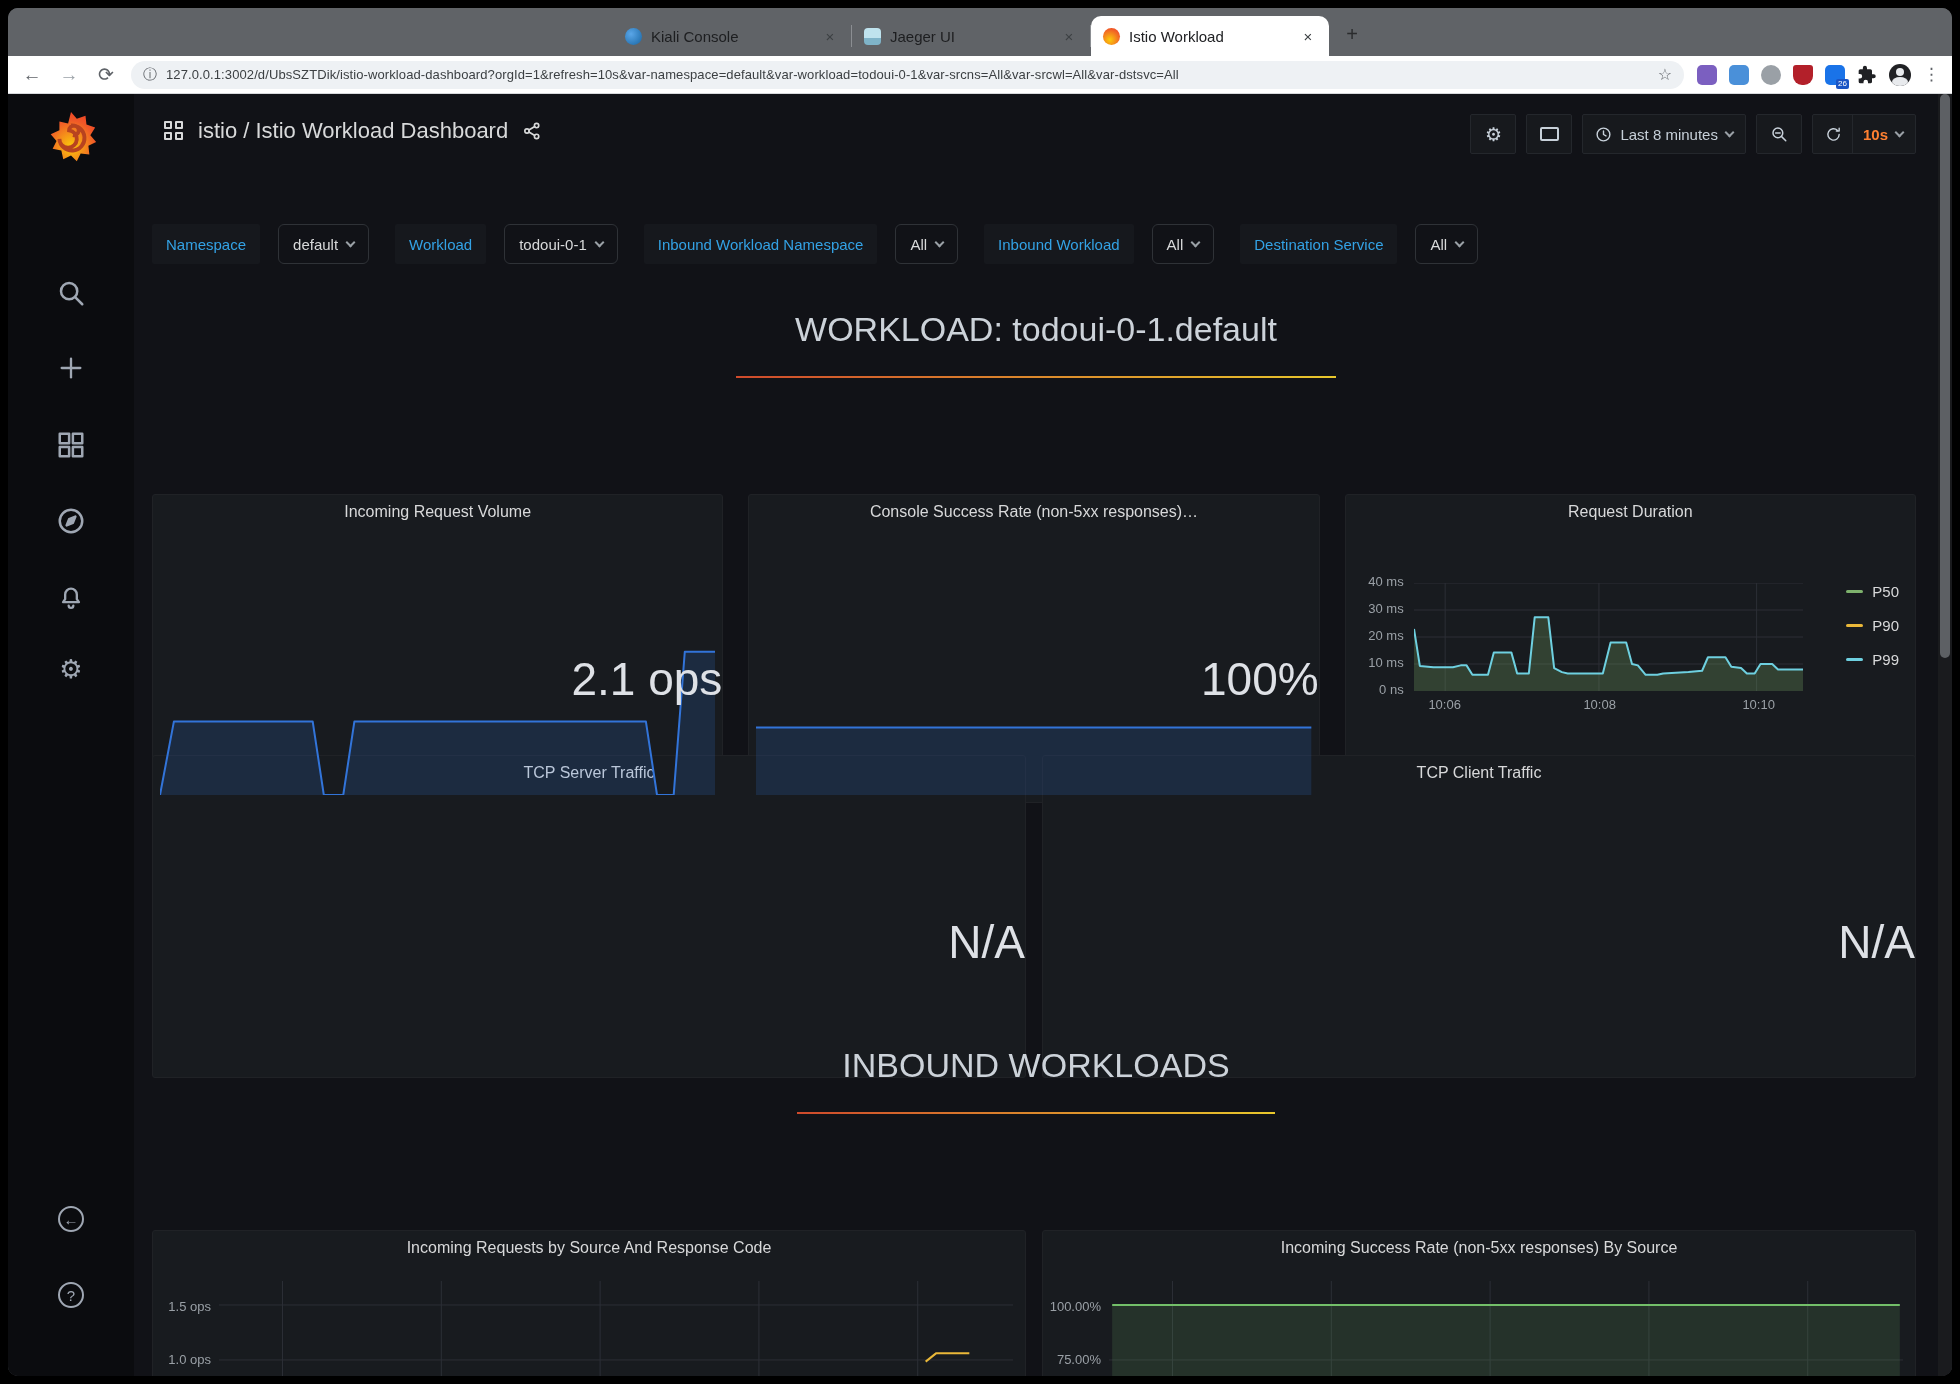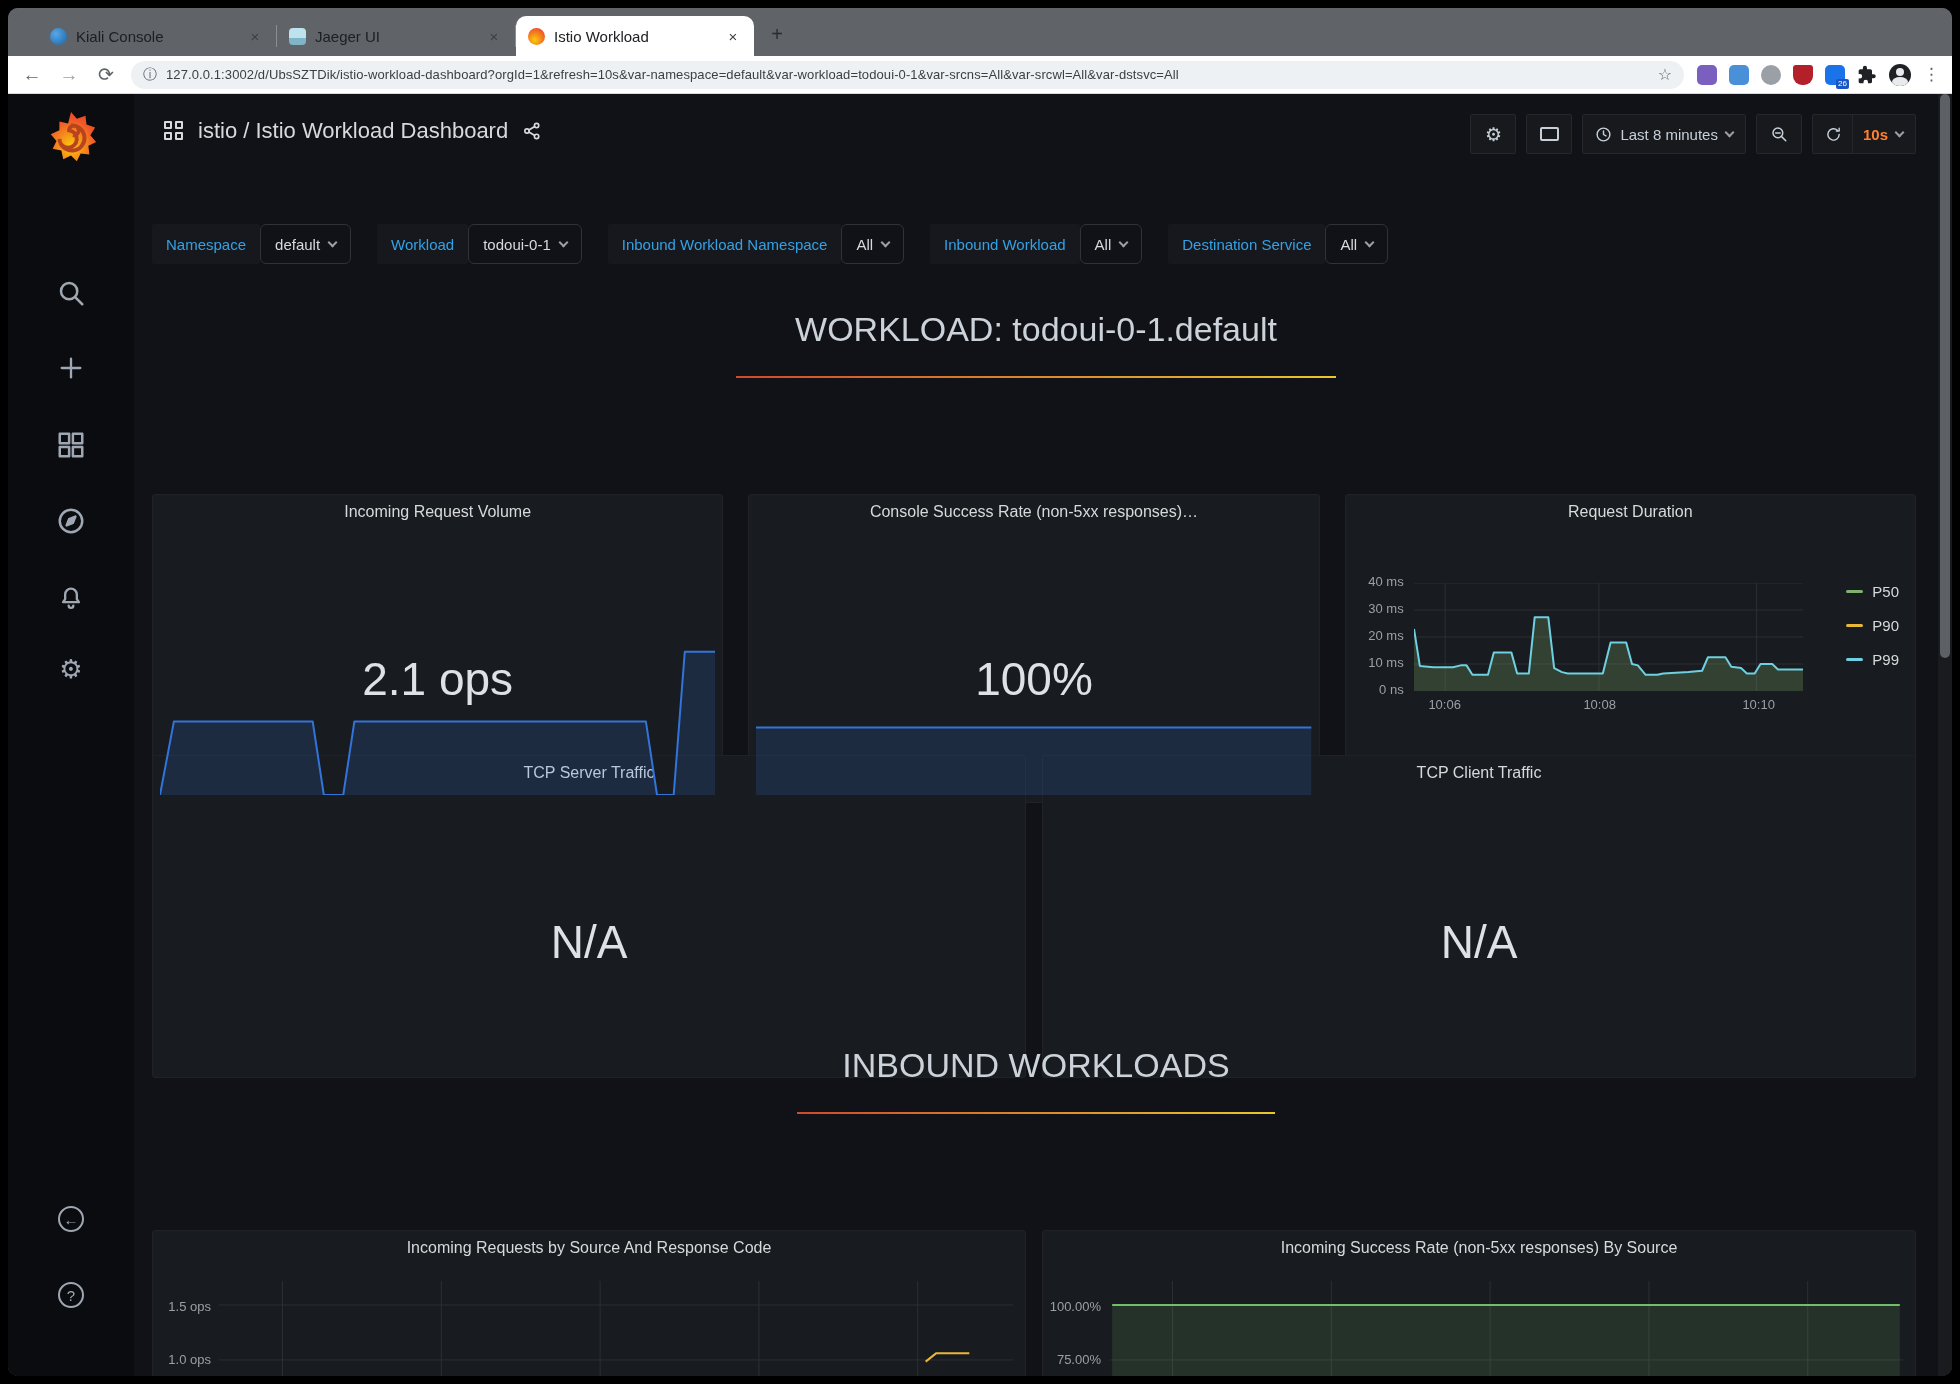--- a/index.html
+++ b/index.html
@@ -1,20 +1,20 @@
 <!DOCTYPE html>
 <html><head>
 <meta charset="utf-8">
 <style>
   * { box-sizing: border-box; margin: 0; padding: 0; }
   html,body { width:1960px; height:1384px; background:#000; font-family:"Liberation Sans", sans-serif; overflow:hidden; }
   .window { position:absolute; left:8px; top:8px; right:8px; bottom:8px; border-radius:10px; overflow:hidden;
             display:flex; flex-direction:column; background:#606367; }
   
-  .tabstrip { height:48px; background:#606367; display:flex; align-items:flex-end; padding-left:30px; flex:none; }
+  .tabstrip { height:48px; background:#606367; display:flex; align-items:flex-end; padding-left:20px; flex:none;justify-content:center; }
   .tab { width:238px; height:40px; display:flex; align-items:center; padding:0 12px; gap:9px;
          font-size:15px; color:#1d1e20; position:relative; }
   .tab.active { background:#ffffff; border-radius:10px 10px 0 0; color:#202124; }
   .tab .t-title { flex:1; white-space:nowrap; overflow:hidden; }
   .tab .t-close { color:#3c4043; font-size:15px; width:18px; text-align:center; }
   .tab-sep { width:1px; height:22px; background:#8b8e92; margin-bottom:9px; }
   .fav { width:17px; height:17px; flex:none; }
   .fav-kiali { border-radius:50%; background:radial-gradient(circle at 35% 35%, #5aa6e8, #1765a3); }
   .fav-jaeger { border-radius:4px; background:linear-gradient(#bfe3ee 60%, #7fb4c9 60%); }
   .fav-grafana { border-radius:50%; background:radial-gradient(circle at 40% 70%, #fbca0a, #f05a28 70%); }
@@ -51,35 +51,35 @@
   .grid-ic { width:20px; height:20px; display:grid; grid-template-columns:8px 8px; grid-template-rows:8px 8px; gap:3px; }
   .grid-ic span { border:2px solid #d8d9da; border-radius:1px; }
   .gh-right { position:absolute; right:22px; top:20px; display:flex; align-items:center; gap:10px; }
   .hbtn { height:40px; min-width:46px; background:#17191d; border:1px solid #24272c; border-radius:2px;
           display:flex; align-items:center; justify-content:center; gap:8px; color:#c7d0d9; font-size:15px; padding:0 12px; }
   .chev { width:7px; height:7px; border-right:2px solid #9aa0a6; border-bottom:2px solid #9aa0a6;
           transform:rotate(45deg); margin-top:-4px; }
   .refresh-int { color:#ff8031; font-weight:bold; }
   .vdiv { width:1px; height:40px; background:#24272c; margin:0 2px; }
   .submenu { position:absolute; left:18px; top:130px; display:flex; gap:26px; }
-  .varpair { display:flex; gap:0; }
+  .varpair { display:flex; gap:18px; }
   .var-label { height:40px; display:flex; align-items:center; padding:0 14px; background:#16181d;
                color:#33a2e5; font-size:15px; font-weight:500; border-radius:2px; }
   .var-value { height:40px; display:flex; align-items:center; gap:9px; padding:0 14px; background:#111217;
                border:1px solid #2f3237; color:#d8d9da; font-size:15px; border-radius:6px; }
   .row-heading { position:absolute; left:0; right:0; text-align:center; font-size:34px; color:#ccd2d9; }
   .hr-grad { position:absolute; left:50%; transform:translateX(-50%); height:2px;
              background:linear-gradient(90deg,#cf4a2c,#e8c72c); }
   .prow { position:absolute; left:18px; right:22px; display:flex; }
   .row1 { top:400px; height:309px; gap:25px;text-decoration:underline; }
   .row2 { top:661px; height:323px; gap:16px; }
   .row3 { top:1136px; height:250px; gap:16px; }
   .panel { flex:1; background:#181b1f; border:1px solid #202226; border-radius:3px; position:relative; overflow:hidden; }
   .panel-title { position:absolute; top:8px; left:0; right:0; text-align:center; font-size:16px; color:#d8d9da; font-weight:500; }
-  .bigval { position:absolute; left:0; right:0; top:60%; transform:translateY(-50%); text-align:center;
+  .bigval { position:absolute; left:0; right:0; top:60%; transform:translateY(-50%); text-align:right;
             font-size:46px; font-weight:500; color:#dee1e6; z-index:2; }
   .spark { position:absolute; left:7px; right:7px; bottom:7px; height:152px; z-index:1; }
   .spark svg, .b-plot svg, .rd-plot svg { display:block; width:100%; height:100%; }
   .tick { color:#9aa0a6; font-size:13px; line-height:16px; }
   
   .rd-plot { position:absolute; left:68px; top:88px; right:112px; height:108px; }
   .rd-yticks { position:absolute; left:0; top:79px; width:58px; height:124px; display:flex; flex-direction:column;
                justify-content:space-between; align-items:flex-end; }
   .rd-xtick { position:absolute; top:202px; transform:translateX(-50%); }
   .rd-legend { position:absolute; right:16px; top:86px; display:flex; flex-direction:column; gap:14px; }

